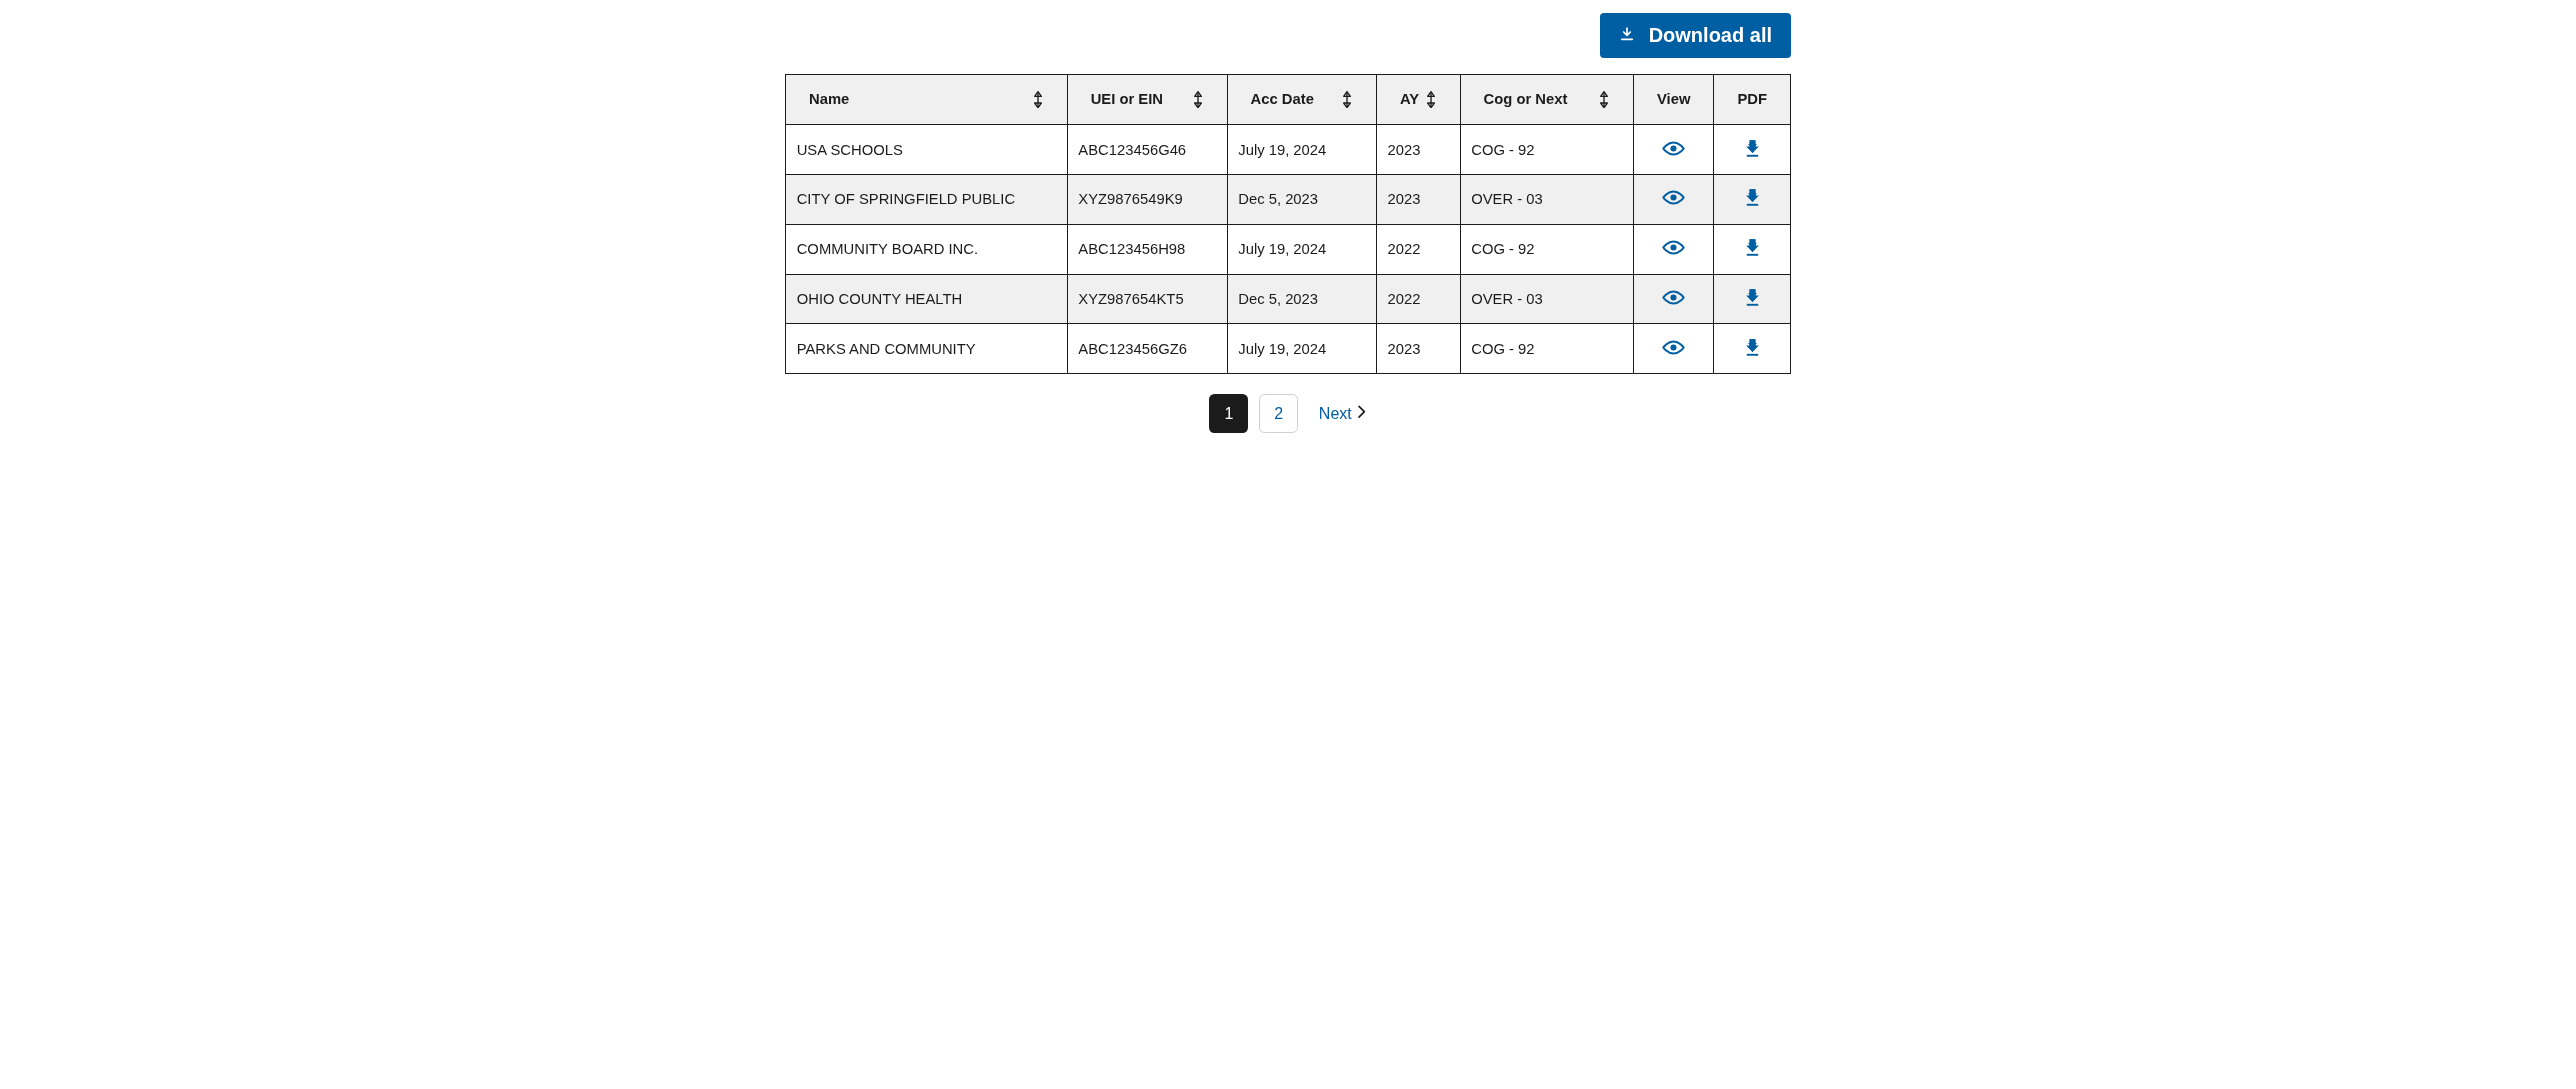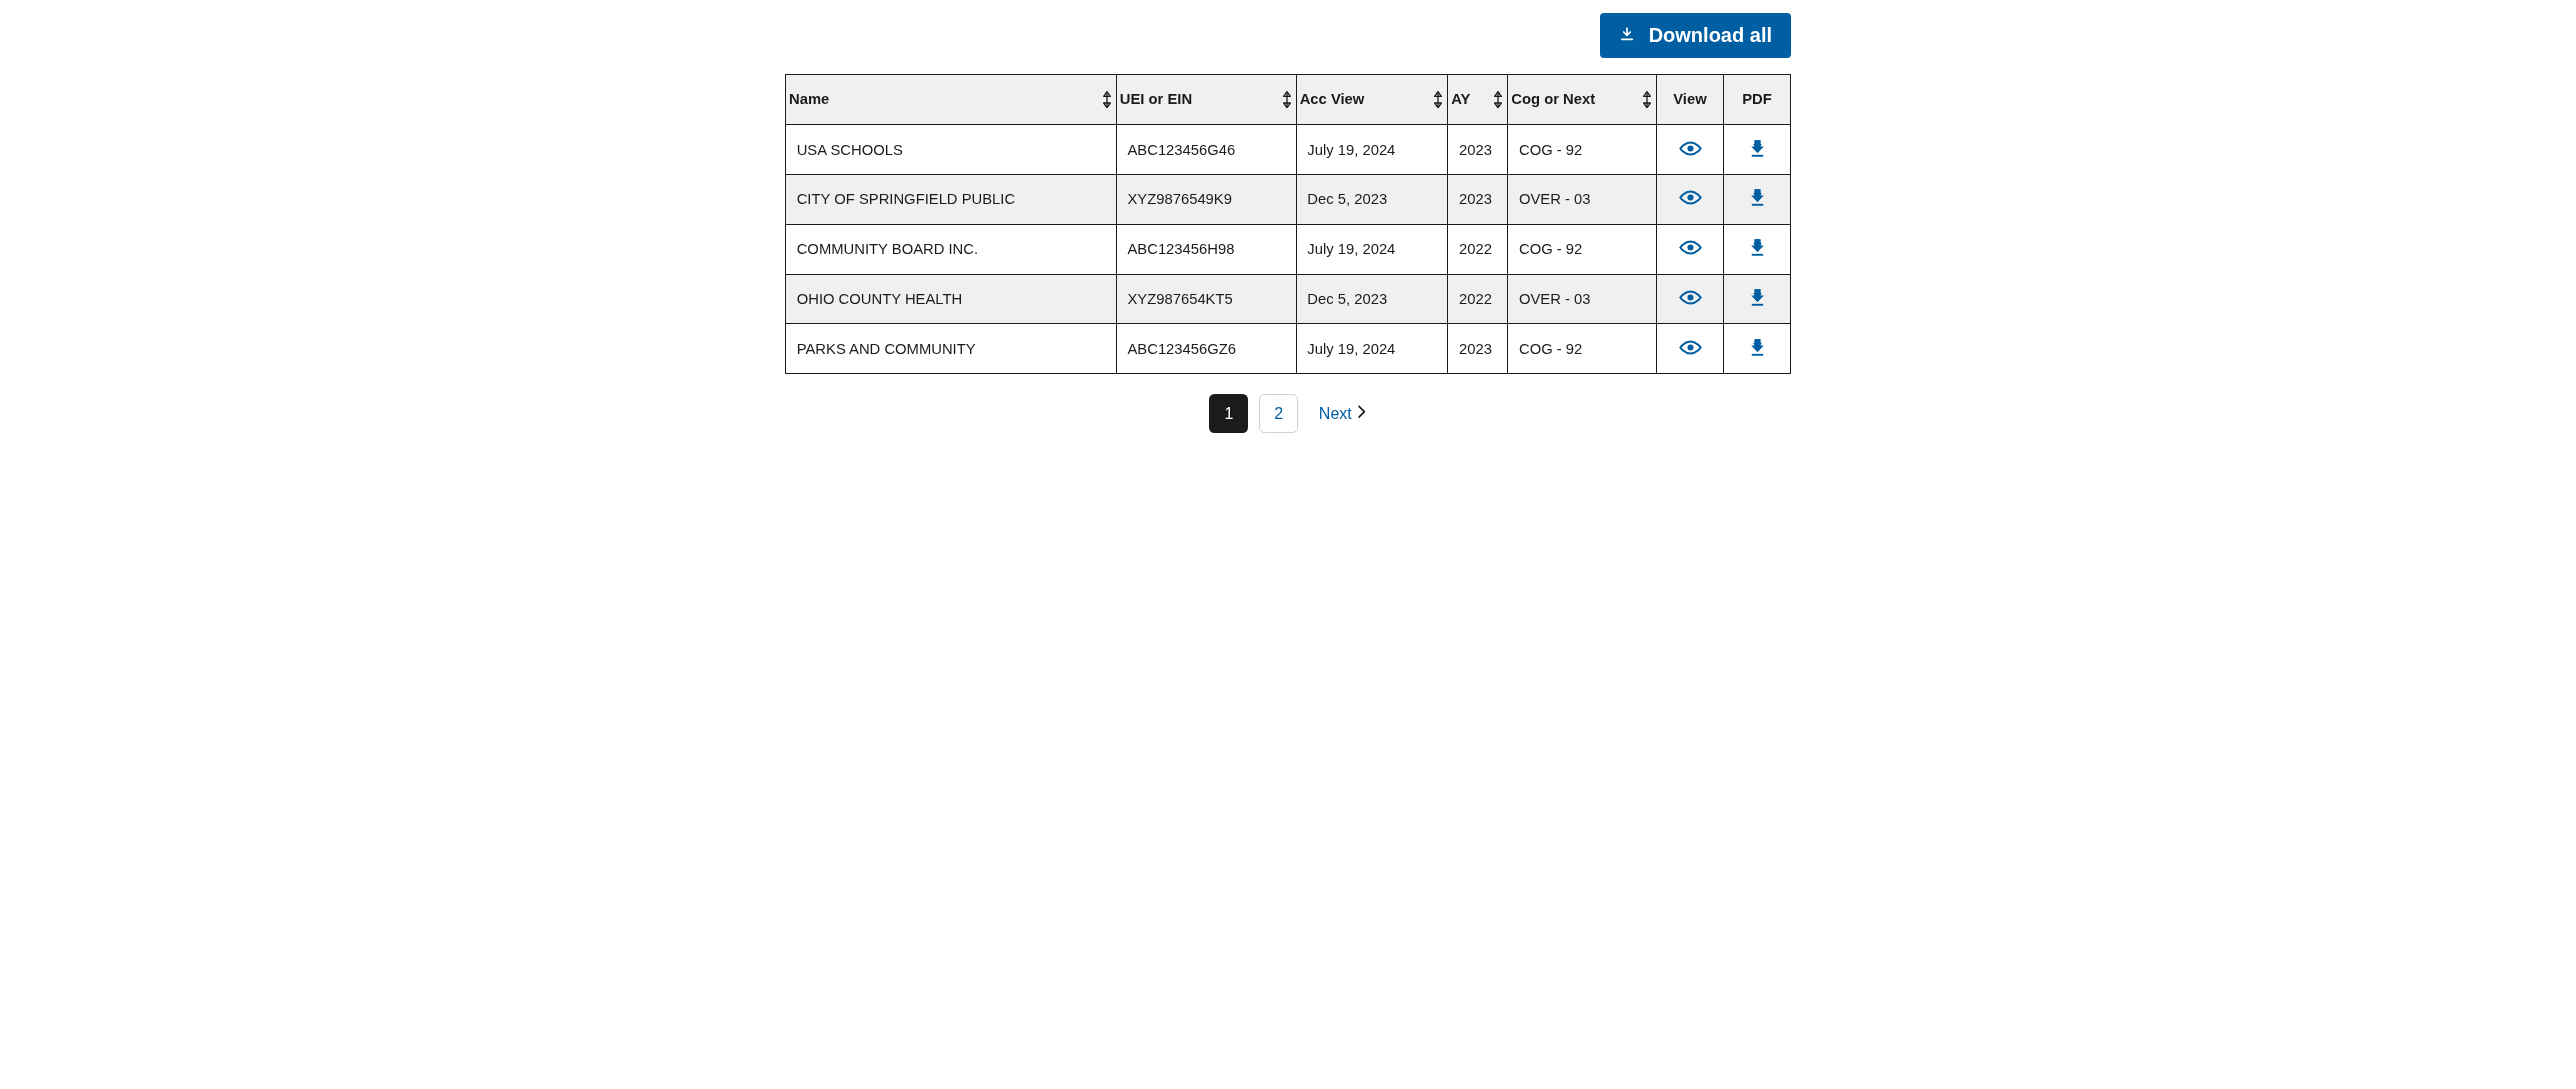--- a/index.html
+++ b/index.html
@@ -41,21 +41,21 @@
   th, td {
     border: 0.7px solid #1b1b1b;
     text-align: left;
     font-size: 14.8px;
     padding: 13.4px 10.7px;
     vertical-align: middle;
   }
   th {
     background: #f0f0f0;
     font-weight: 700;
-    padding: 16px 3px;
+    padding: 16px 23px;
   }
   .th-inner {
     display: flex;
     align-items: center;
     justify-content: space-between;
     gap: 5.4px;
   }
   .sort-icon svg { width: 12px; height: 17.4px; display:block; }
   tbody tr:nth-child(even) td { background: #f0f0f0; }
   tbody tr:nth-child(odd) td { background: #fff; }
@@ -138,21 +138,21 @@
             <span class="sort-icon">
                 <svg viewBox="0 0 18 26">
                   <path d="M9 1 L14 8 L4 8 Z M9 25 L14 18 L4 18 Z" fill="none" stroke="#1b1b1b" stroke-width="2" stroke-linejoin="round"></path>
                   <line x1="9" y1="3" x2="9" y2="23" stroke="#1b1b1b" stroke-width="2"></line>
                 </svg>
               </span>
           </div>
         </th>
         <th>
           <div class="th-inner">
-            <span>Acc View</span>
+            <span>Acc Date</span>
             <span class="sort-icon">
                 <svg viewBox="0 0 18 26">
                   <path d="M9 1 L14 8 L4 8 Z M9 25 L14 18 L4 18 Z" fill="none" stroke="#1b1b1b" stroke-width="2" stroke-linejoin="round"></path>
                   <line x1="9" y1="3" x2="9" y2="23" stroke="#1b1b1b" stroke-width="2"></line>
                 </svg>
               </span>
           </div>
         </th>
         <th class="col-ay">
           <div class="th-inner">

